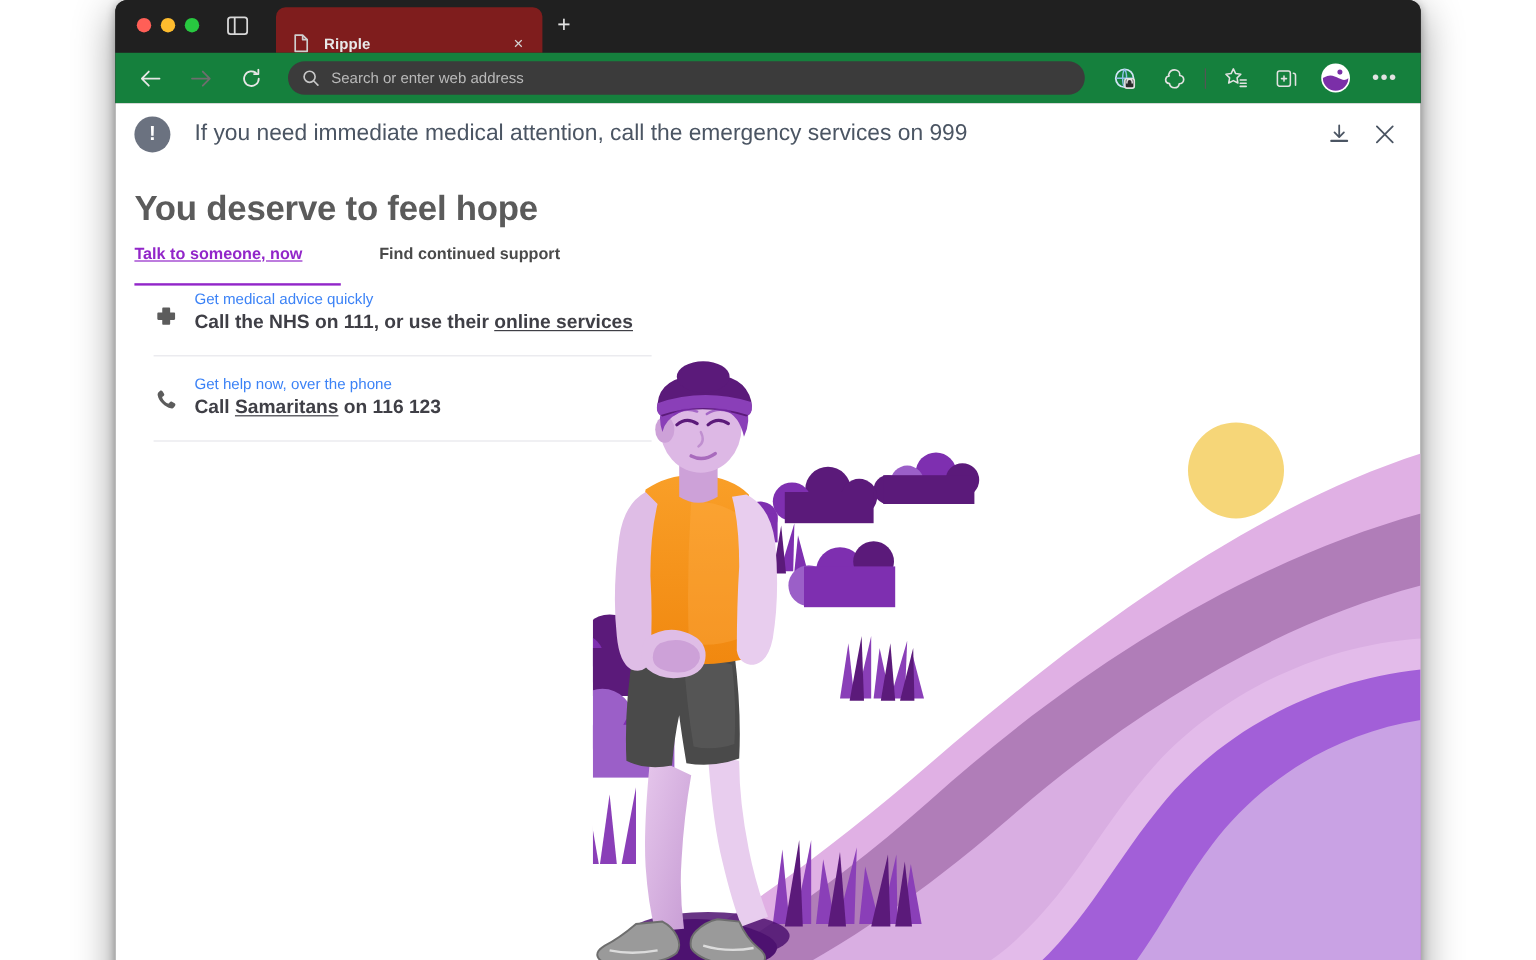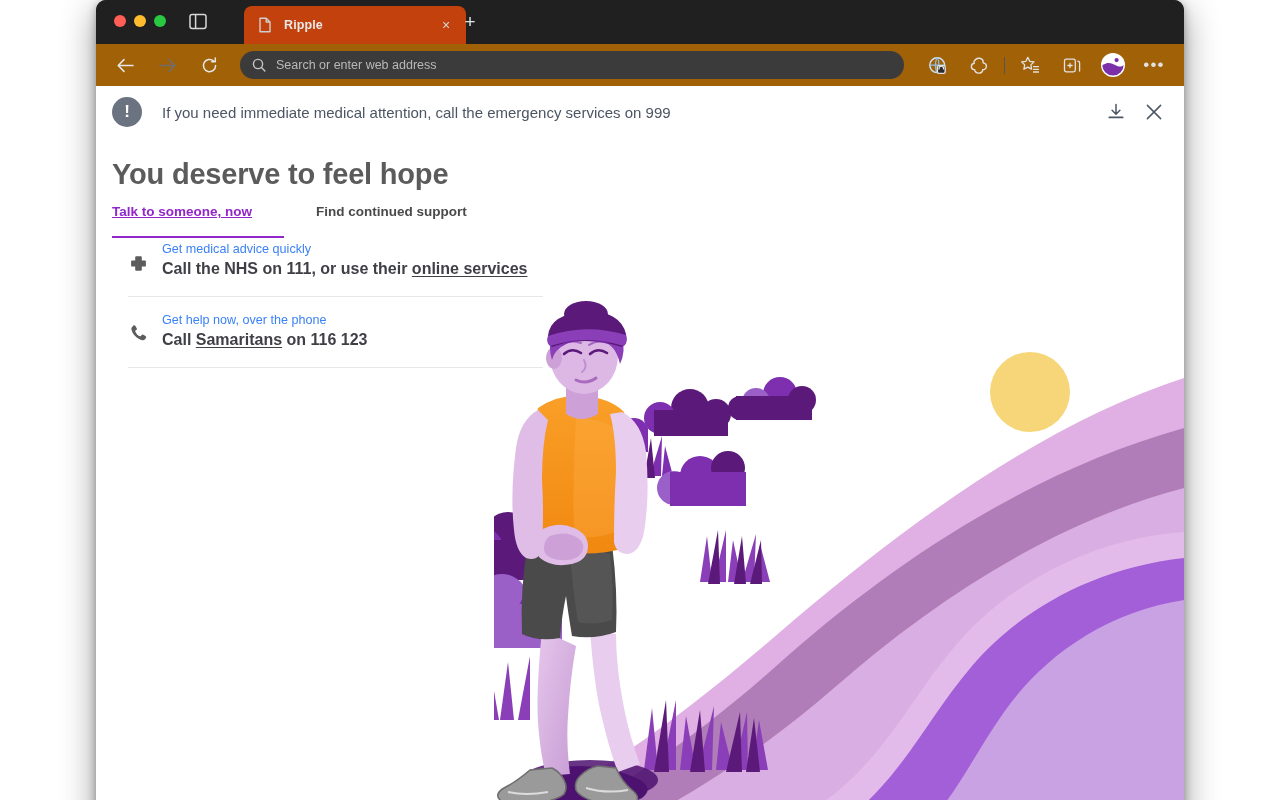--- a/index.html
+++ b/index.html
@@ -35,25 +35,25 @@
   .tl.red { background: #ff5f57; }
   .tl.yellow { background: #febc2e; }
   .tl.green { background: #28c840; }
 
   #tab-sidebar-btn {
     position: absolute; left: 93px; top: 13px;
     width: 18px; height: 17px;
   }
 
   #tab-item {
-    position: absolute; left: 148px; top: 6px;
+    position: absolute; left: 134px; top: 6px;
     width: 222px; height: 38px;
-    background: #c2410c;
+    background: #7f1d1d;
     border-radius: 8px 8px 0 0;
-    display: flex; align-items: center;
+    display: flex; align-items: flex-end;
   }
   #tab-favicon { margin-left: 14px; width: 14px; height: 16px; }
   #tab-title {
     margin-left: 12px;
     color: #e8e8e8;
     font-size: 12.5px;
     font-weight: bold;
     letter-spacing: .1px;
     flex: 1;
   }
@@ -67,21 +67,21 @@
     position: absolute; left: 364px; top: 12px;
     width: 20px; height: 20px;
     color: #e2e2e2; font-size: 19px; line-height: 20px;
     text-align: center; font-weight: 300;
   }
 
   
   #toolbar {
     position: relative;
     height: 42px;
-    background: #a16207;
+    background: #15803d;
     display: flex; align-items: center;
   }
   .nav-btn {
     width: 30px; height: 30px;
     display: flex; align-items: center; justify-content: center;
     color: #e6e6e6;
   }
   #back-btn  { margin-left: 14px; }
   #forward-btn { margin-left: 12px; color: #6e6e6e; }
   #reload-btn { margin-left: 12px; }
@@ -136,21 +136,21 @@
     margin-left: 16px;
     width: 30px; height: 30px; border-radius: 50%;
     background: #6b7280;
     color: #ffffff;
     font-size: 17px; font-weight: bold;
     display: flex; align-items: center; justify-content: center;
   }
   #alert-text {
     margin-left: 20px;
     color: #4b5563;
-    font-size: 15px;
+    font-size: 19px;
   }
   #banner-actions {
     position: absolute; right: 20px; top: 50%;
     transform: translateY(-50%);
     display: flex; align-items: center; gap: 18px;
   }
   .banner-act { width: 20px; height: 20px; color: #4b5563; display:flex; align-items:center; justify-content:center; }
 
   
   #page-title {

